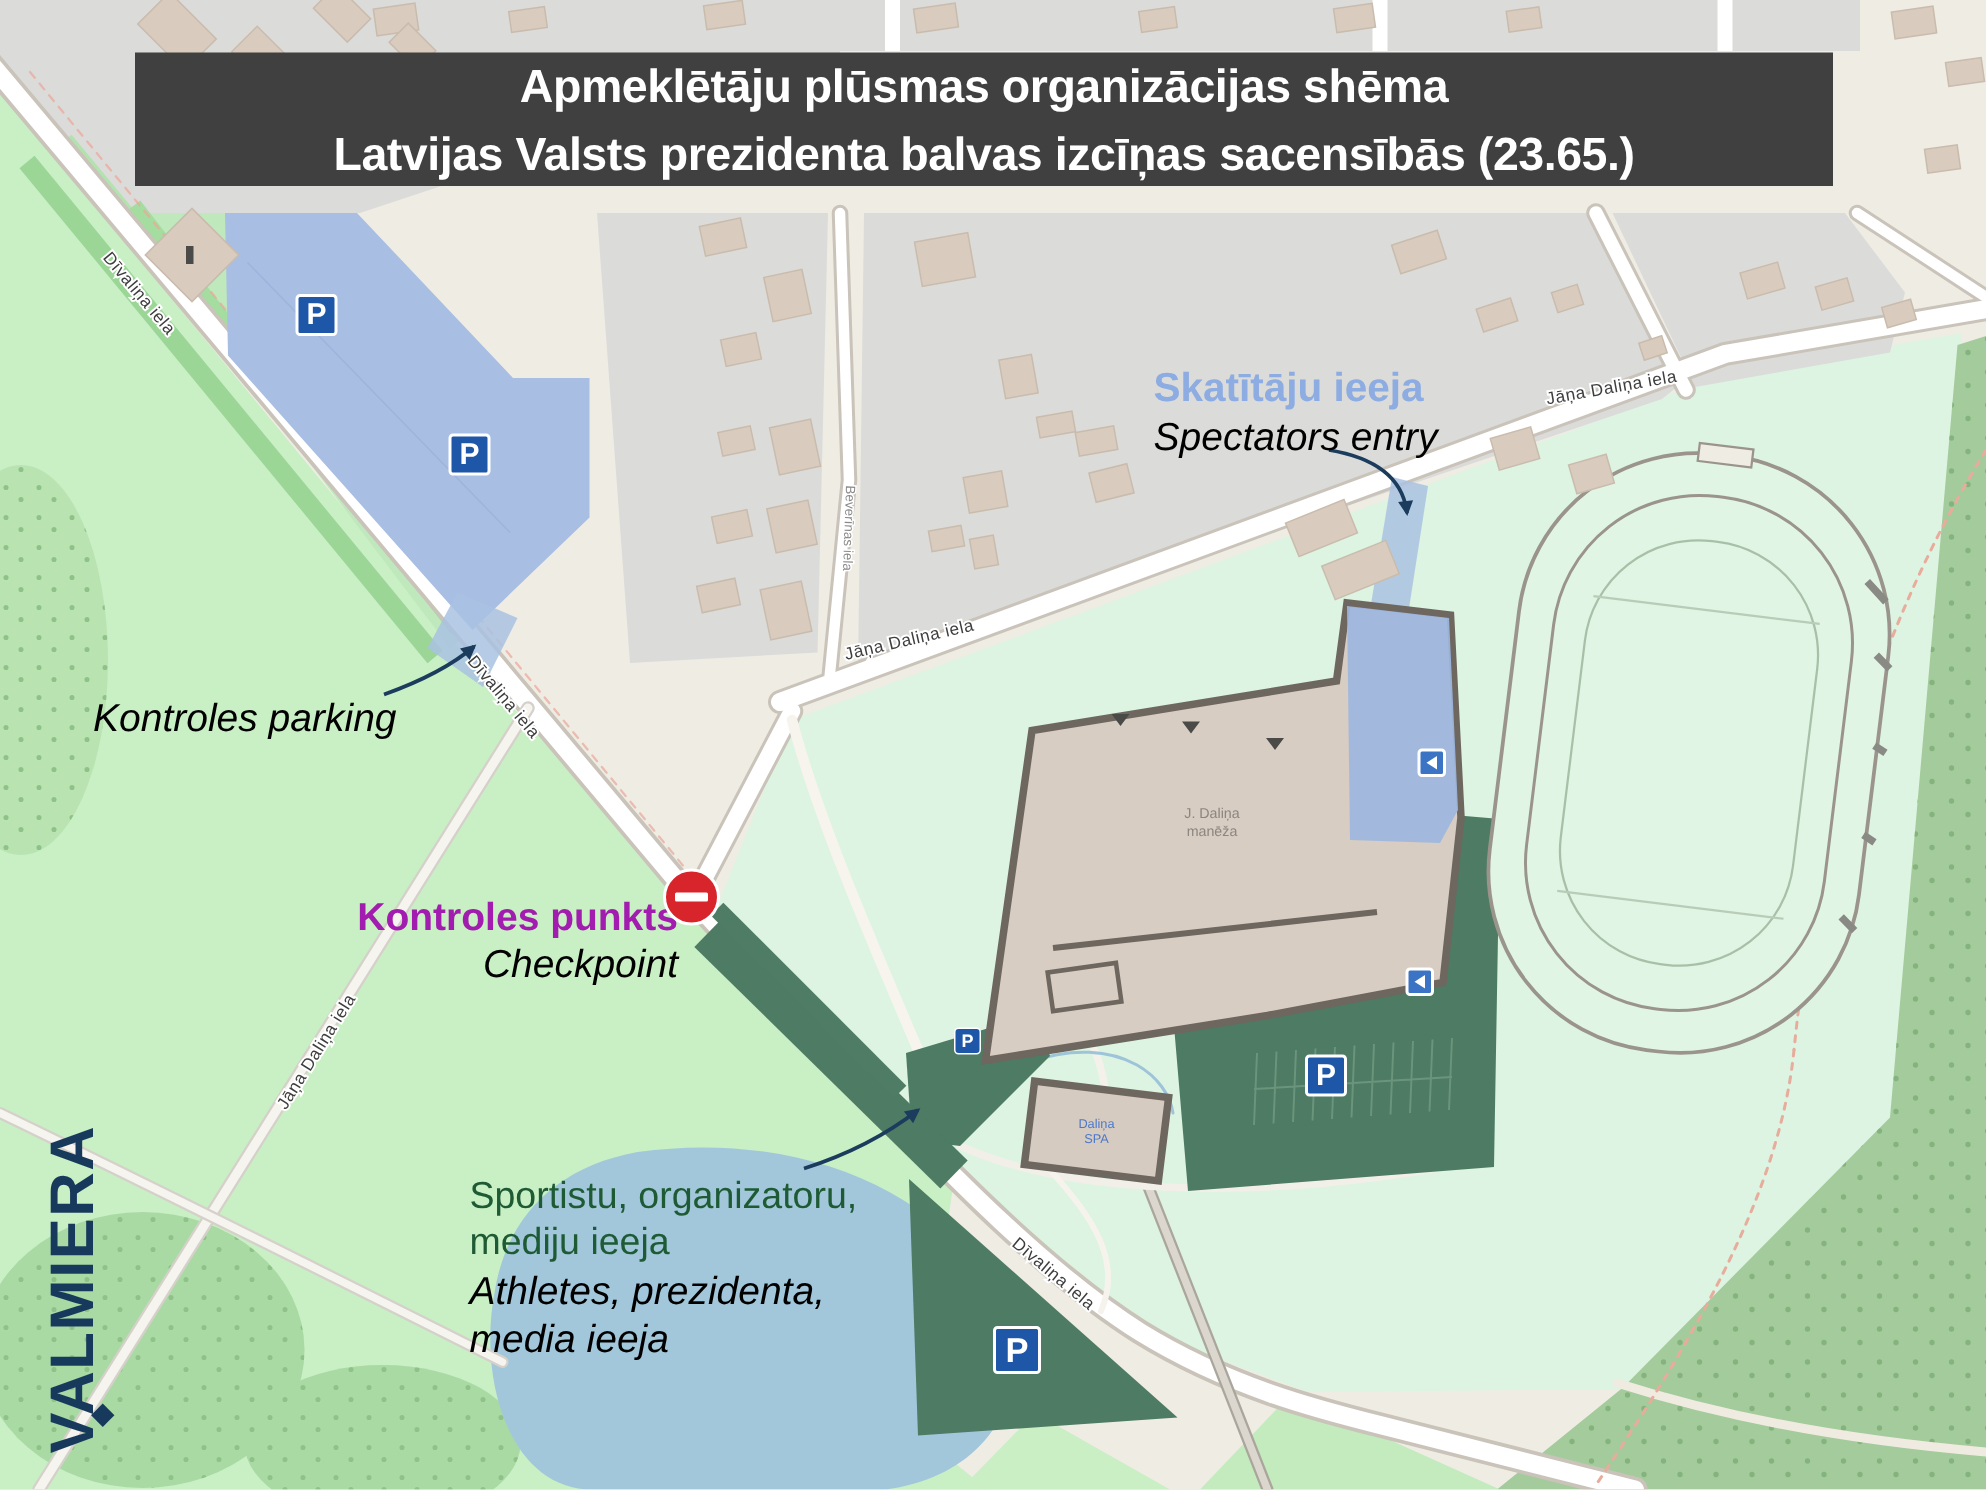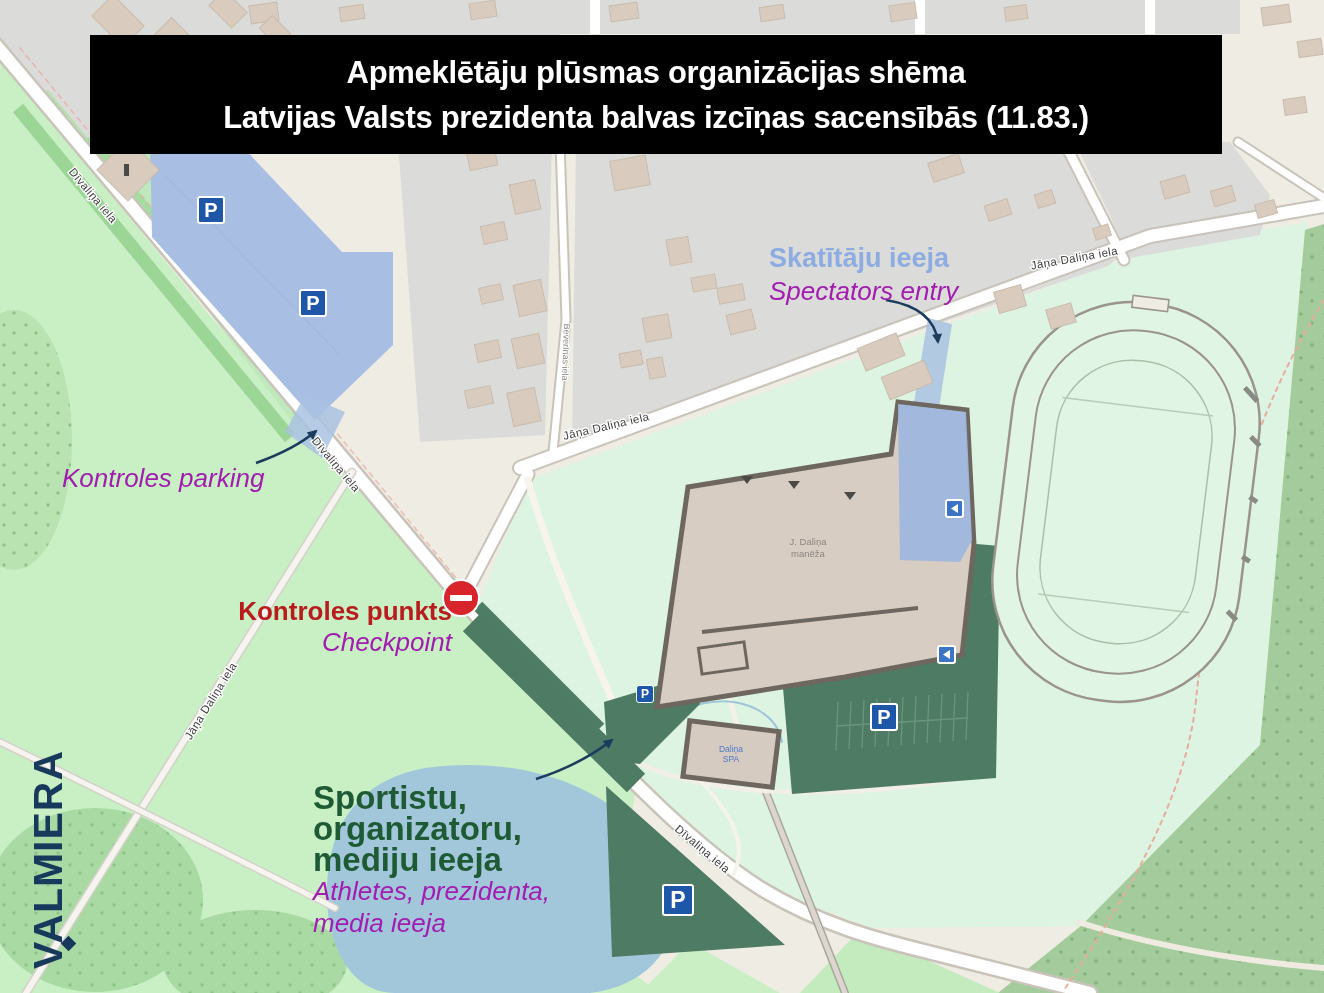--- a/index.html
+++ b/index.html
@@ -6,27 +6,27 @@
   .stage{position:relative;width:1324px;height:993px;overflow:hidden;
          font-family:"Liberation Sans",sans-serif;background:#EFECE4;}
   .stage svg{position:absolute;left:0;top:0;}
   .street{font-family:"Liberation Sans",sans-serif;font-size:11.5px;fill:#3E3E3E;
           paint-order:stroke;stroke:#FFFFFF;stroke-width:2.6px;letter-spacing:.4px;}
   .street-sm{font-family:"Liberation Sans",sans-serif;font-size:9px;fill:#8A8A8A;
           paint-order:stroke;stroke:#FFFFFF;stroke-width:2px;}
   .bldg-lbl{font-family:"Liberation Sans",sans-serif;font-size:9.5px;fill:#8B8680;}
   .bldg-lbl-blue{font-family:"Liberation Sans",sans-serif;font-size:8.5px;fill:#4E79C9;}
   .overlay{position:absolute;z-index:3;}
-  .banner{left:90px;top:35px;width:1132px;height:119px;background:#000000;
-          display:flex;flex-direction:column;justify-content:center;align-items:center;}
+  .banner{left:90px;top:35px;width:1132px;height:89px;background:#404040;
+          display:flex;flex-direction:column;justify-content:space-between;align-items:center;}
   .banner div{color:#FFFFFF;font-weight:bold;font-size:31px;line-height:45px;letter-spacing:-.3px;}
   .lbl-blue{color:#8CACE2;font-weight:800;font-size:27px;line-height:33px;}
-  .lbl-navy-i{color:#a21caf;font-style:italic;font-size:26px;line-height:32px;}
-  .lbl-navy-b{color:#b91c1c;font-weight:800;font-size:26px;line-height:30px;text-align:right;}
-  .lbl-green-b{color:#1E5B35;font-weight:700;font-size:33px;line-height:31px;}
+  .lbl-navy-i{color:#000000;font-style:italic;font-size:26px;line-height:32px;}
+  .lbl-navy-b{color:#a21caf;font-weight:800;font-size:26px;line-height:30px;text-align:right;}
+  .lbl-green-b{color:#1E5B35;font-weight:400;font-size:25px;line-height:31px;}
   .p-icon{position:absolute;z-index:3;background:#1E56A8;border:2px solid #FFFFFF;
           border-radius:3px;color:#FFFFFF;font-weight:bold;display:flex;
           align-items:center;justify-content:center;box-sizing:border-box;}
   .no-entry{position:absolute;z-index:3;left:442px;top:579px;width:38px;height:38px;
           background:#D8252B;border:2px solid #FFFFFF;border-radius:50%;box-sizing:border-box;
           display:flex;align-items:center;justify-content:center;}
   .no-entry i{display:block;width:22px;height:6px;background:#FFFFFF;border-radius:1px;}
   .valmiera{left:-60px;top:838px;width:216px;height:46px;transform:rotate(-90deg);
           transform-origin:center;text-align:center;font-size:41px;font-weight:800;
           letter-spacing:1px;color:#17395C;}
@@ -234,21 +234,21 @@
 
   <g fill="none" stroke="#1C3C5E" stroke-width="2.5">
     <path d="M886,300 Q934,308 938,342" marker-end="url(#ah)"></path>
     <path d="M256,463 Q295,449 316,431" marker-end="url(#ah)"></path>
     <path d="M536,779 Q580,765 612,740" marker-end="url(#ah)"></path>
   </g>
 </svg>
 
 <div class="overlay banner">
   <div>Apmeklētāju plūsmas organizācijas shēma</div>
-  <div>Latvijas Valsts prezidenta balvas izcīņas sacensībās (11.83.)</div>
+  <div>Latvijas Valsts prezidenta balvas izcīņas sacensībās (23.65.)</div>
 </div>
 
 <div class="overlay" style="left:769px;top:242px;">
   <div class="lbl-blue">Skatītāju ieeja</div>
   <div class="lbl-navy-i">Spectators entry</div>
 </div>
 
 <div class="overlay" style="left:62px;top:462px;">
   <div class="lbl-navy-i">Kontroles parking</div>
 </div>

